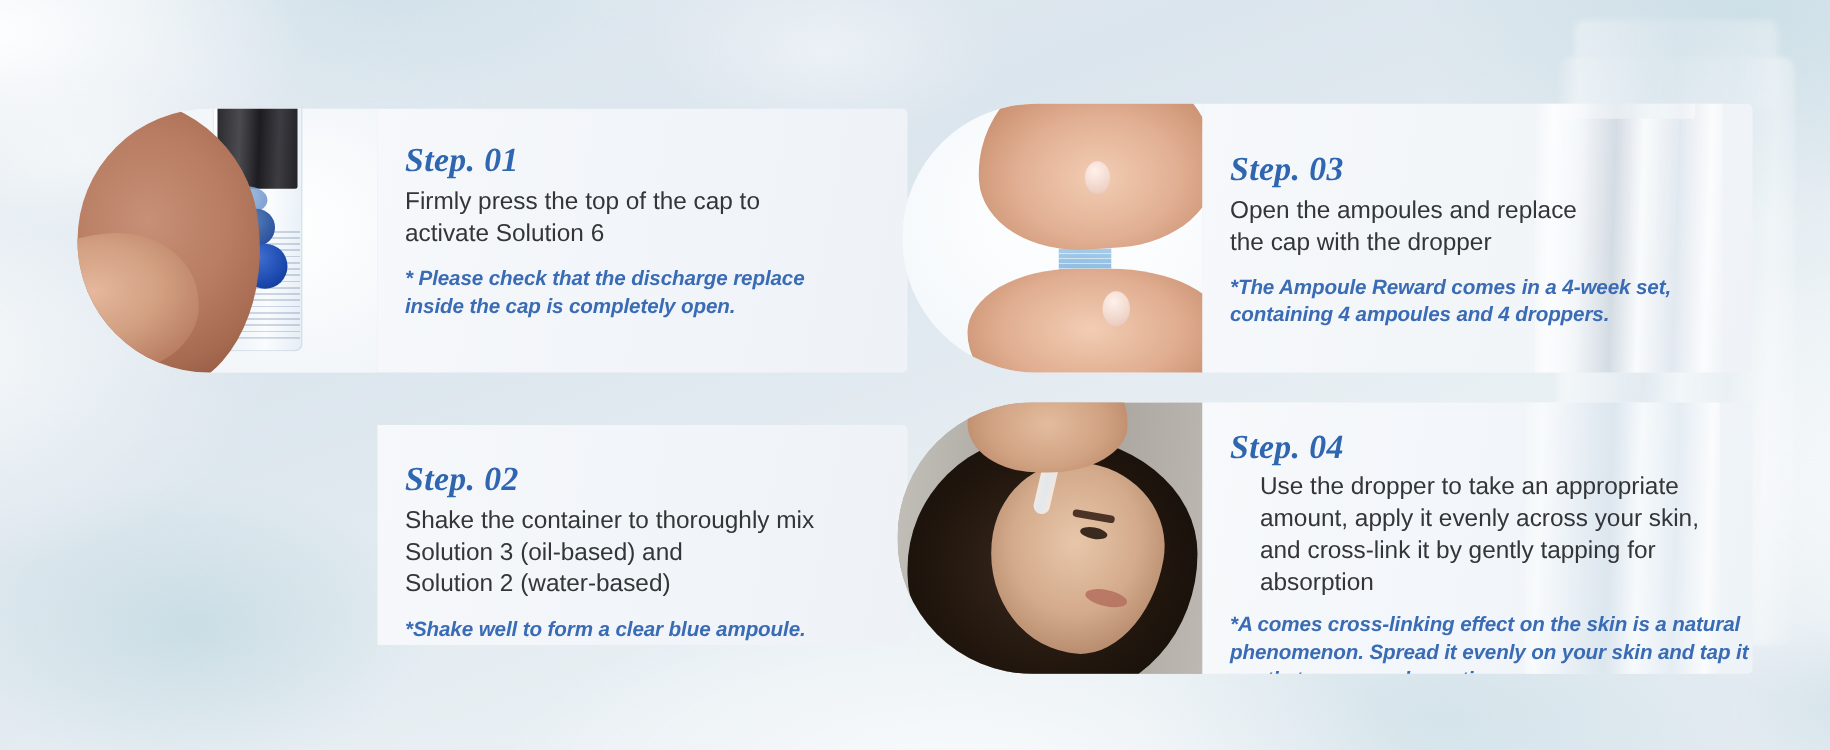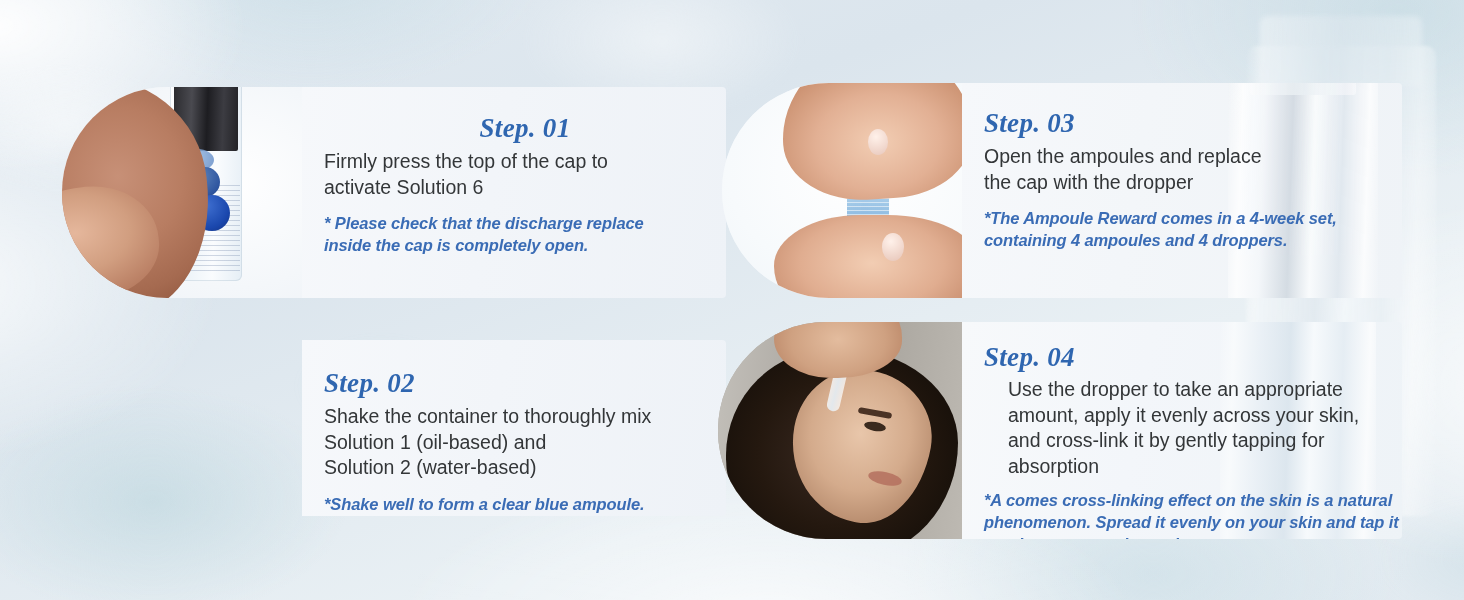--- a/index.html
+++ b/index.html
@@ -65,39 +65,39 @@
   }
   .body{color:#333638;margin:0;line-height:1.31;white-space:pre-line;font-weight:400;}
   .note{color:#3a6cb5;font-style:italic;font-weight:700;line-height:1.32;
         margin:13px 0 0 0;white-space:pre-line;letter-spacing:-.1px;}
 
   
   #card1{left:62px;top:87px;width:664px;height:211px;}
   #card1 .media{width:240px;border-radius:105px 0 0 105px;}
   #card1 .panel{border-radius:0 4px 4px 0;}
   #card1 .copy{padding:28px 0 0 22px;}
-  #card1 .steptitle{font-size:27px;text-align:center;}
+  #card1 .steptitle{font-size:27px;}
   #card1 .body{font-size:19.5px;}
   #card1 .note{font-size:16.5px;}
 
   
   #card2{left:62px;top:322px;width:664px;height:212px;align-items:center;}
   #card2 .media{width:240px;border-radius:106px 0 0 106px;}
   #card2 .panel{border-radius:0 4px 4px 0;}
   #card2 .copy{padding:30px 0 0 22px;}
   #card2 .steptitle{font-size:27px;}
   #card2 .body{font-size:19.5px;}
   #card2 .note{font-size:16.5px;}
 
   
   #card3{left:722px;top:83px;width:680px;height:215px;}
   #card3 .media{width:240px;border-radius:107px 0 0 107px;}
   #card3 .panel{border-radius:0 4px 4px 0;background:
       linear-gradient(100deg,#f6f8fb 0%,#f3f6f9 40%,#eff3f7 100%);}
-  #card3 .copy{padding:27px 0 0 22px;}
+  #card3 .copy{padding:27px 0 0 22px;margin-top:12px;}
   #card3 .steptitle{font-size:27px;}
   #card3 .body{font-size:19.5px;}
   #card3 .note{font-size:16.5px;}
 
   
   #card4{left:718px;top:322px;width:684px;height:217px;}
   #card4 .media{width:244px;border-radius:108px 0 0 108px;}
   #card4 .panel{border-radius:0 4px 4px 0;background:
       linear-gradient(100deg,#f7f9fb 0%,#f3f6fa 40%,#eef3f7 100%);}
   #card4 .copy{padding:22px 0 0 22px;}
@@ -256,21 +256,21 @@
         <div class="p2-bottle"></div>
         <div class="p2-hand"></div>
         <div class="p2-knuck"></div>
       </div>
     </div>
   </div>
   <div class="panel">
     <div class="copy">
       <h2 class="steptitle">Step. 02</h2>
       <p class="body">Shake the container to thoroughly mix
-Solution 1 (oil-based) and
+Solution 3 (oil-based) and
 Solution 2 (water-based)</p>
       <p class="note">*Shake well to form a clear blue ampoule.</p>
     </div>
   </div>
 </section>
 
 <section class="card" id="card3">
   <div class="media">
     <div class="ph">
       <div class="p3-bgw"></div>

